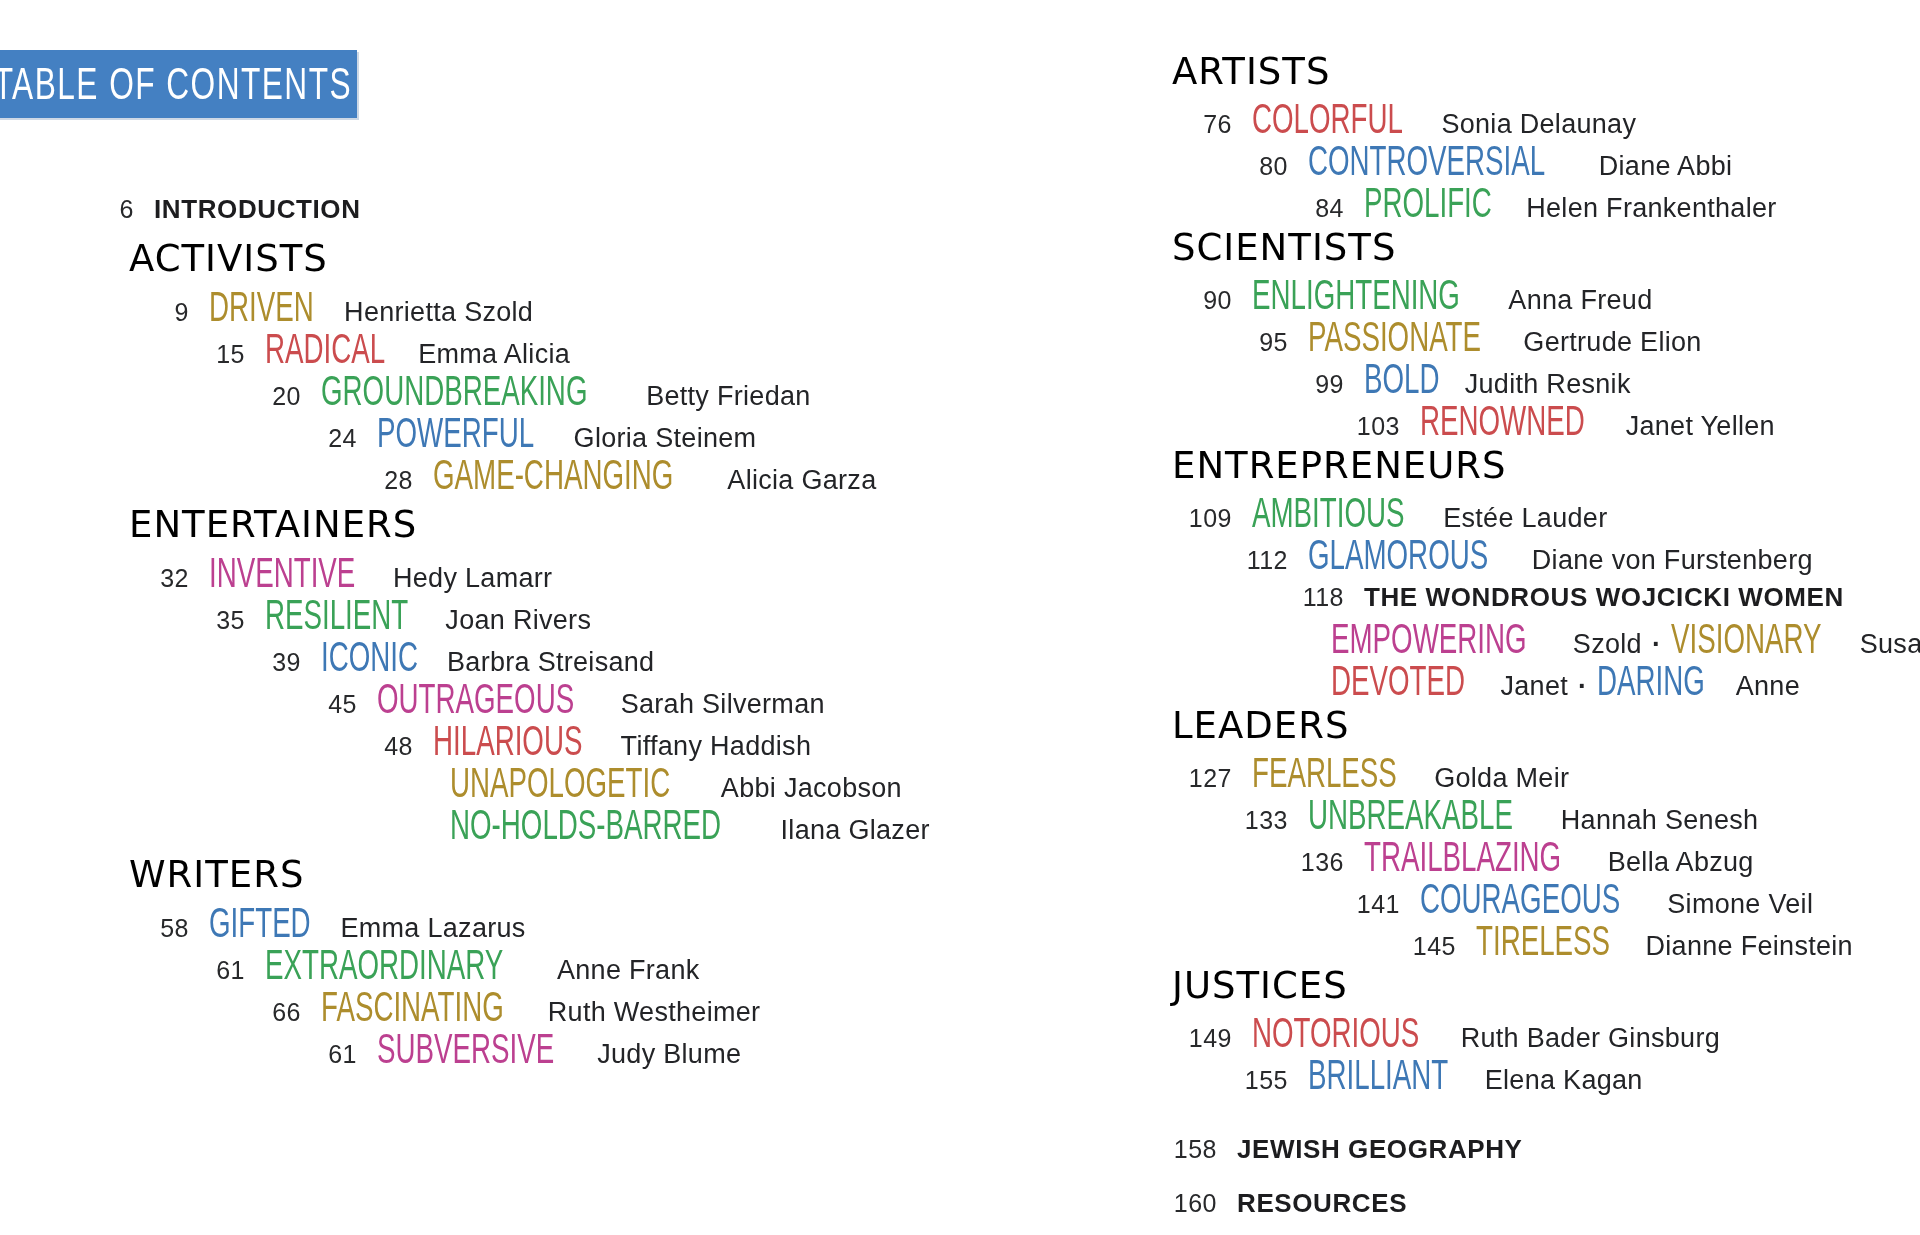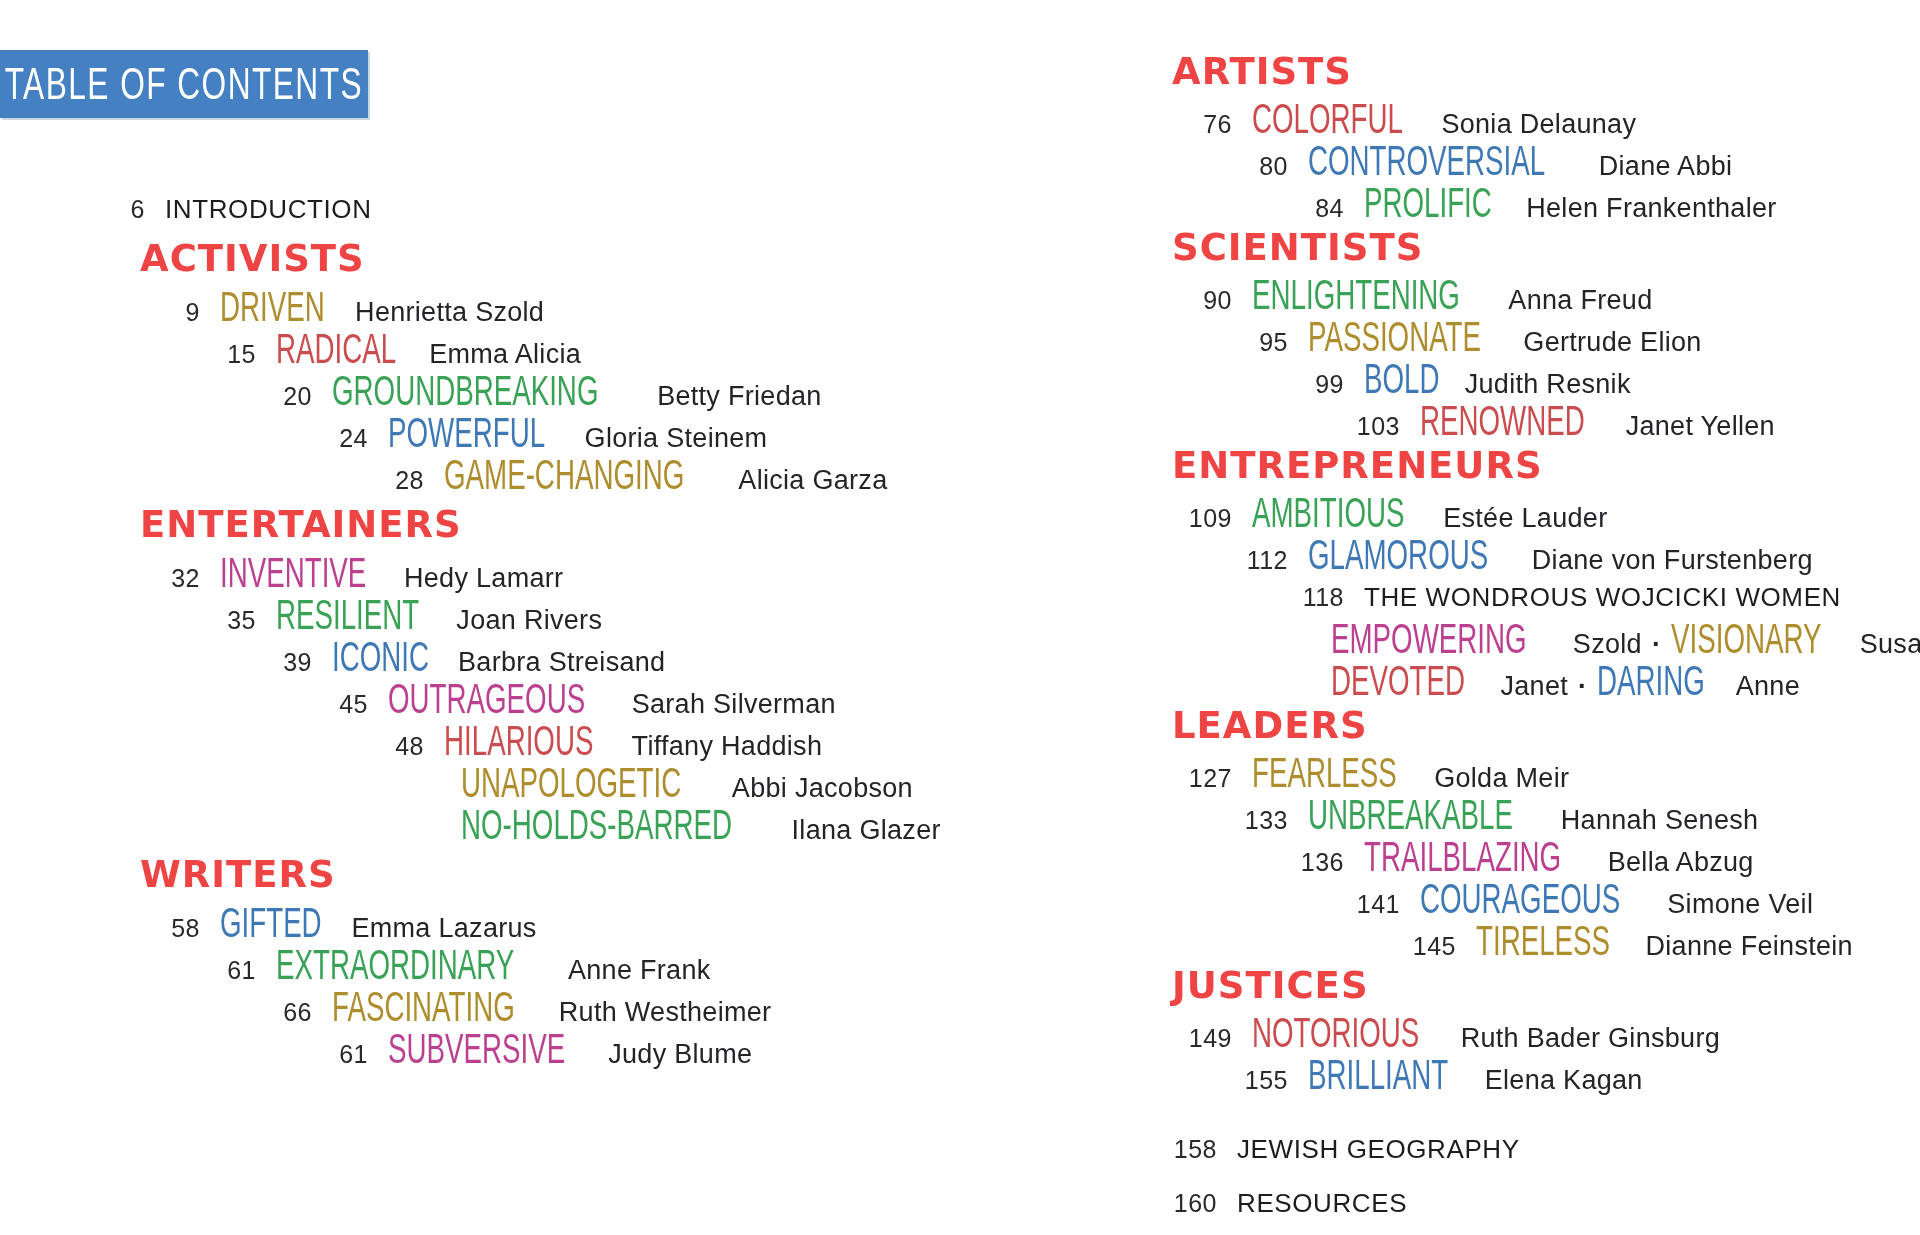--- a/index.html
+++ b/index.html
@@ -1,37 +1,37 @@
 <!DOCTYPE html>
 <html><head>
 <meta charset="utf-8">
 <style>
   html,body{margin:0;padding:0;background:#ffffff;}
   .page{position:relative;width:1920px;height:1235px;background:#ffffff;overflow:hidden;
         font-family:"Liberation Sans",sans-serif;color:#232427;}
   .col{position:absolute;top:50px;}
-  .col-left{left:85px;width:920px;}
+  .col-left{left:74px;width:920px;}
   .col-right{left:1117px;width:800px;}
   .banner{margin-left:-85px;width:368px;height:68px;display:flex;align-items:center;justify-content:center;
           box-shadow:2px 2px 0 rgba(60,100,150,.25);}
   .banner-text{font-size:44px;letter-spacing:2px;color:#fff;transform:scaleX(.72);transform-origin:center;
                white-space:nowrap;font-family:"Liberation Sans",sans-serif;}
-  .heading{font-family:"DejaVu Sans",sans-serif;font-weight:bold;font-size:37px;letter-spacing:1px;
-           line-height:46px;margin:6px 0 0 55px;color:#ef4444;}
+  .heading{font-family:"DejaVu Sans",sans-serif;font-weight:normal;font-size:37px;letter-spacing:1px;
+           line-height:46px;margin:6px 0 0 55px;color:#000000;}
   .col-right .heading{line-height:44px;margin-top:2px;}
   .col .heading:first-of-type{margin-top:0;}
   .rows{margin-top:4px;}
   .row{height:42px;line-height:42px;white-space:nowrap;}
   .col-right .row{height:42px;}
   .num{display:inline-block;width:60px;text-align:right;margin-right:20px;
        font-weight:normal;font-size:25px;letter-spacing:.5px;color:#28292b;}
   .cword{display:inline-block;font-size:42px;letter-spacing:0;transform:scaleX(.66);
          transform-origin:0 100%;margin-right:12px;vertical-align:baseline;}
   .pname{font-size:27px;letter-spacing:.3px;color:#232427;}
-  .blabel{font-weight:normal;font-size:26px;letter-spacing:.6px;color:#1d1d1f;}
+  .blabel{font-weight:bold;font-size:26px;letter-spacing:.6px;color:#1d1d1f;}
   .dot{font-weight:bold;font-size:27px;margin:0 10px;color:#232427;}
   .front-row{margin-top:70px;}
   .back-rows{margin-top:26px;}
   .back-row{height:54px;line-height:54px;white-space:nowrap;}
   
   .ml0{margin-left:55px;}  .ml1{margin-left:111px;} .ml2{margin-left:167px;}
   .ml3{margin-left:223px;} .ml4{margin-left:279px;} .ml5{margin-left:335px;}
   .mlsubL{margin-left:376px;} .mlsubR{margin-left:214px;} .mlback{margin-left:40px;}
 </style>
 </head>

